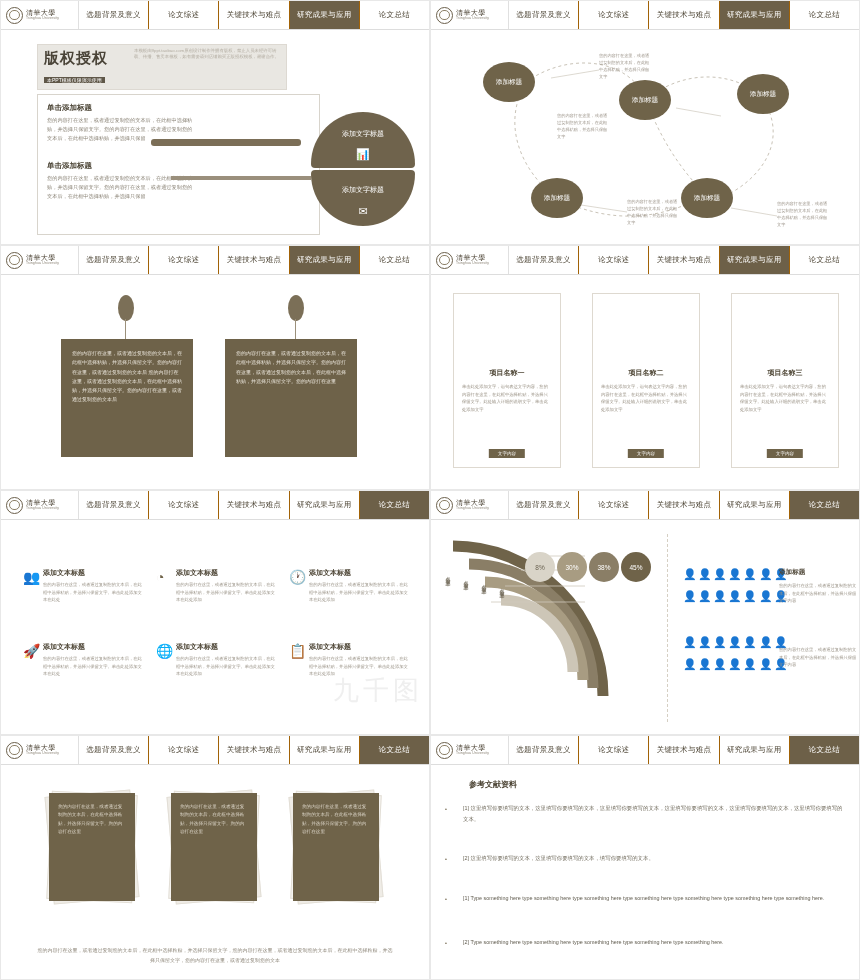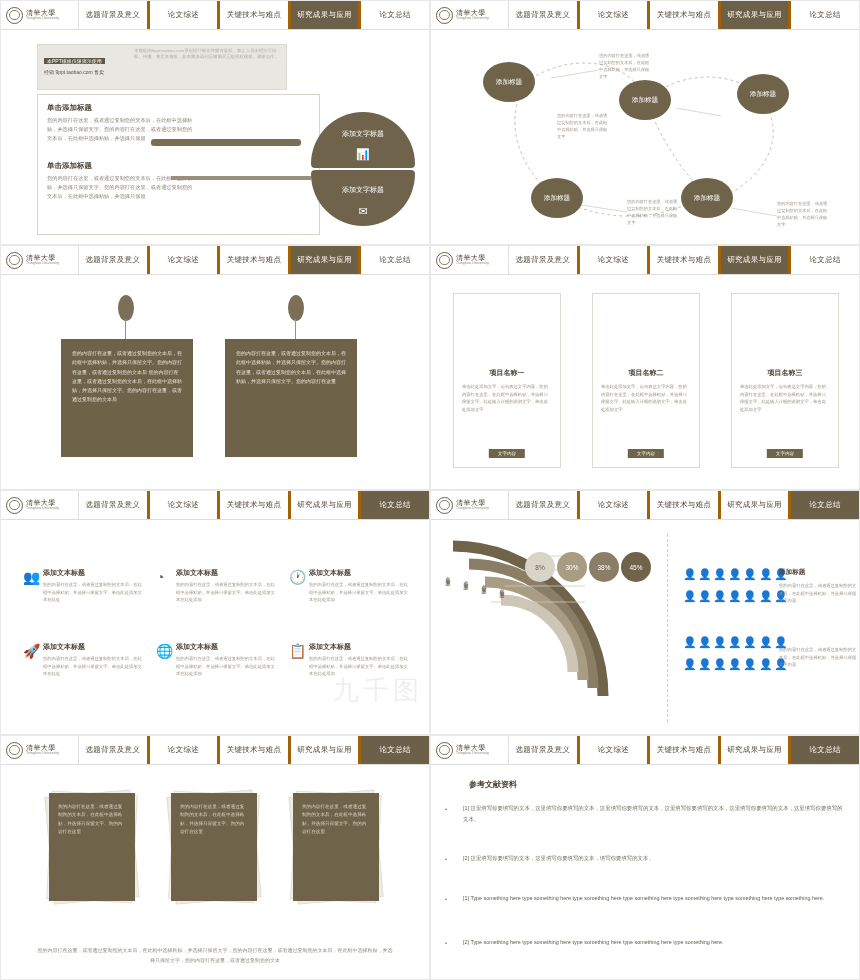--- a/index.html
+++ b/index.html
@@ -49,21 +49,21 @@
   }
   .logo-txt { line-height: 1.05; }
   .logo-cn { font-size: 7px; color: #4a4132; font-family: "Liberation Serif", serif; letter-spacing: .4px;}
   .logo-en { font-size: 3.4px; color: #8a8274; letter-spacing: .2px; }
   .nav-items { display: flex; flex: 1; }
   .nav-item {
     flex: 1;
     display: flex; align-items: center; justify-content: center;
     font-size: 7.5px;
     color: #4c4434;
-    border-right: 3px solid #a16207;
+    border-right: 1px solid #a16207;
     letter-spacing: .3px;
   }
   .nav-item:last-child { border-right: none; }
   .nav-item.active { background: #6d6048; color: #fff; }
 
   .body { position: relative; height: 216px; }
 
   
   .wm {
     position: absolute; left: 36px; top: 14px;
@@ -234,20 +234,21 @@
       <div class="nav-items">
         <div class="nav-item">选题背景及意义</div>
         <div class="nav-item">论文综述</div>
         <div class="nav-item">关键技术与难点</div>
         <div class="nav-item active">研究成果与应用</div>
         <div class="nav-item">论文总结</div>
       </div>
     </div>
     <div class="body">
       <div class="wm">
+        <div class="wm-title">版权授权</div>
         <div class="wm-sub">本PPT模板仅限演示使用</div>
         <div class="wm-sub2">经销 9ppt.taobao.com 售卖</div>
         <div class="wm-ghost">本模板由9ppt.taobao.com原创设计制作并拥有版权，禁止人员未经许可转载、传播、售卖本模板，如有需要请到店铺购买正版授权模板，谢谢合作。</div>
       </div>
 
       <div class="s1-box">
         <div class="s1-blk" style="top:8px;">
           <div class="s1-h">单击添加标题</div>
           <div class="s1-p">您的内容打在这里，或者通过复制您的文本后，在此框中选择粘贴，并选择只保留文字。您的内容打在这里，或者通过复制您的文本后，在此框中选择粘贴，并选择只保留</div>
         </div>

